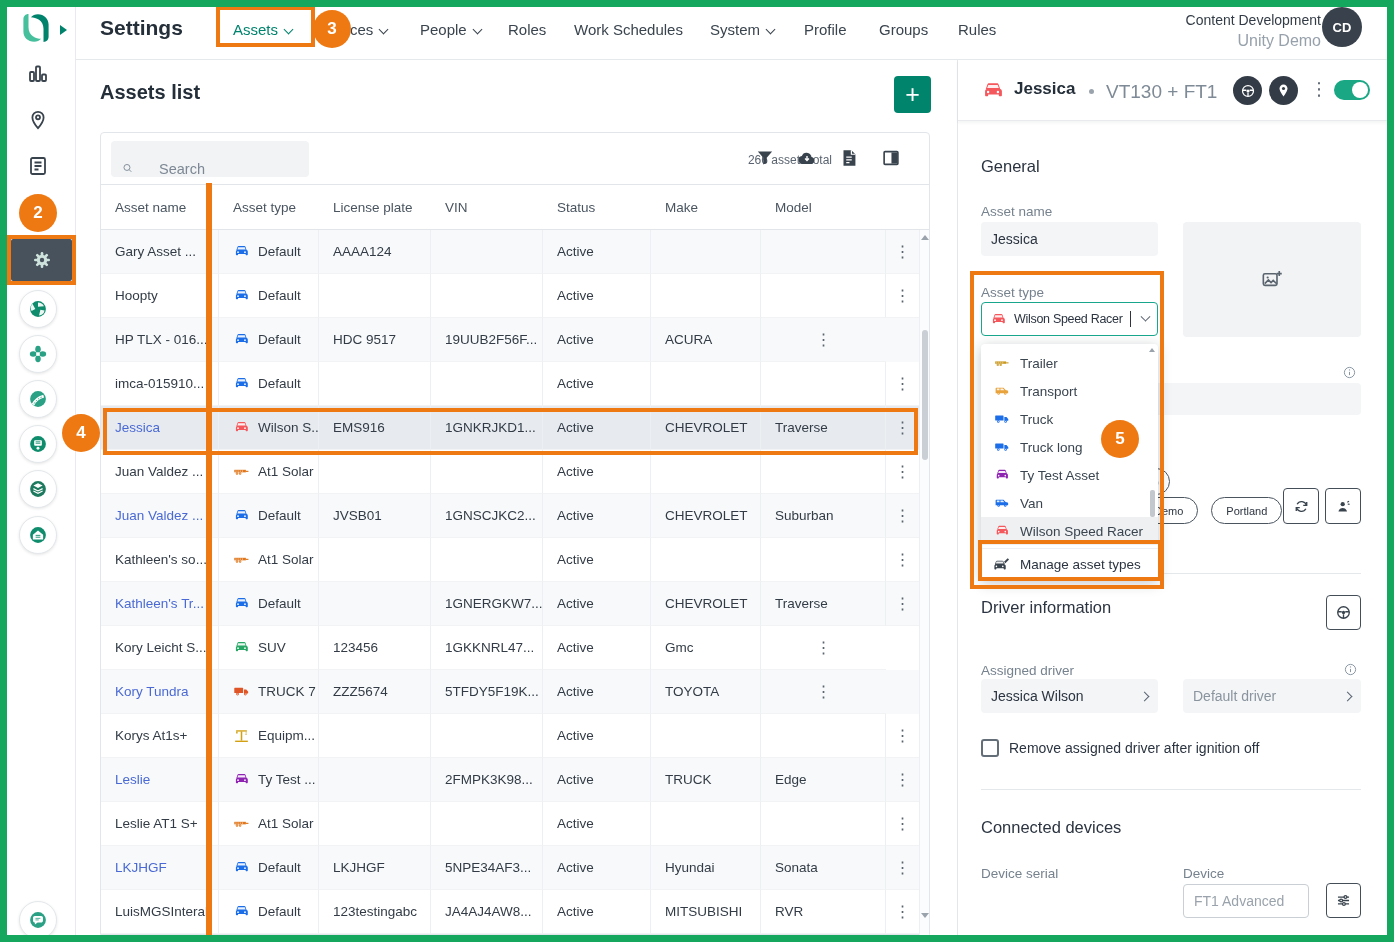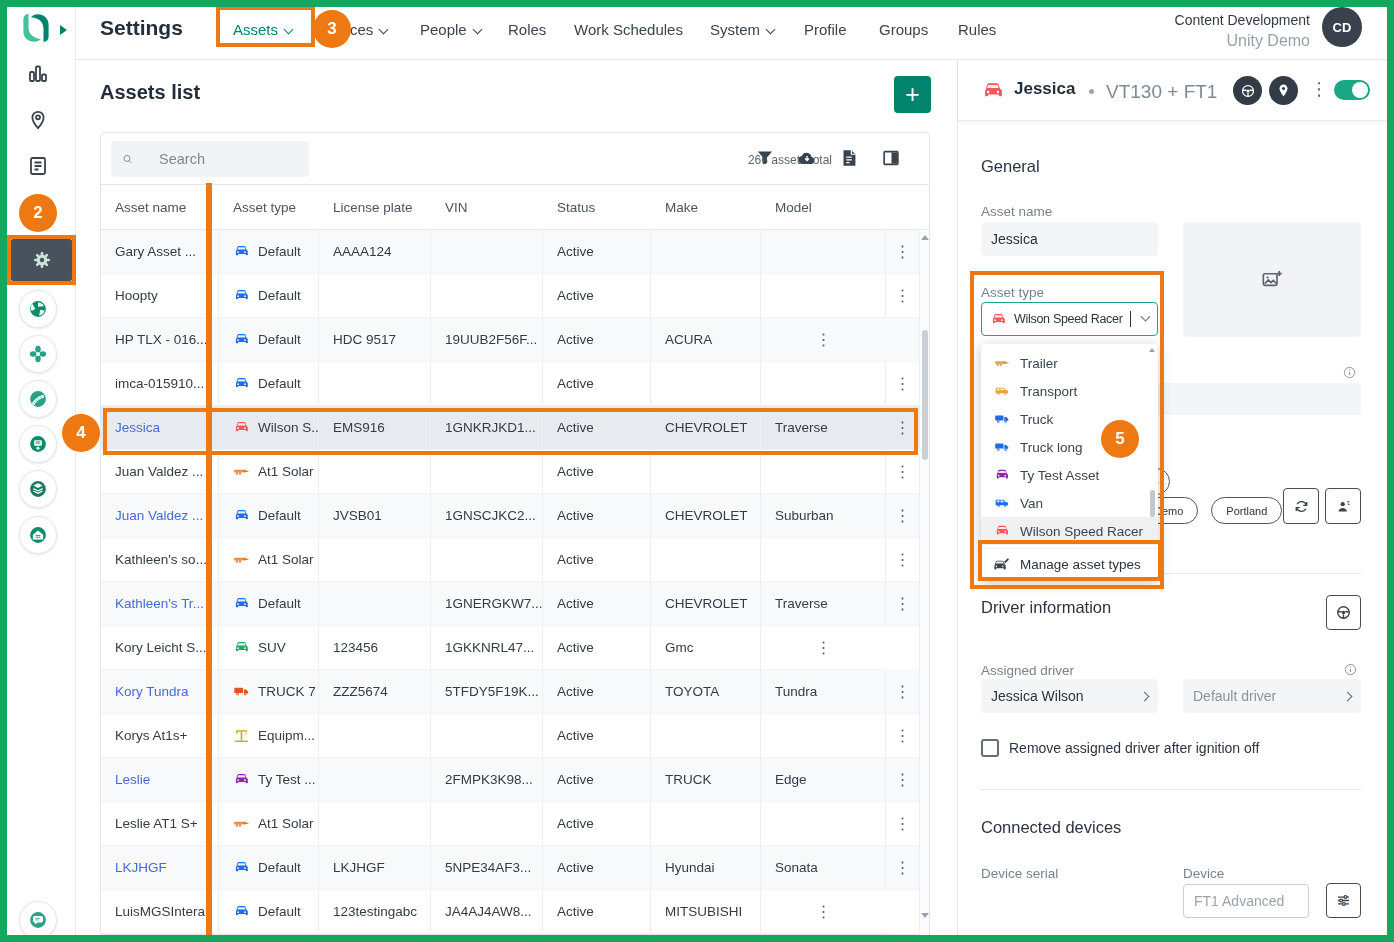--- a/index.html
+++ b/index.html
@@ -15,30 +15,30 @@
   .gear-box { position:absolute; left:11px; top:239px; width:61px; height:42px; background:#47525C; border-radius:2px; display:flex; align-items:center; justify-content:center; }
   .app-circle { position:absolute; left:19px; width:38px; height:38px; border-radius:50%; background:#fff; border:1px solid #E4E8EB; box-shadow:0 1px 3px rgba(0,0,0,.10); display:flex; align-items:center; justify-content:center; }
 
   
   .topbar { position:absolute; left:76px; top:0; right:0; height:60px; background:#fff; border-bottom:1px solid #E6E9EC; z-index:4; }
   .tb-title { position:absolute; left:24px; top:16px; font-size:21px; font-weight:bold; color:#252F3A; }
   .nav-item { position:absolute; top:16px; height:28px; line-height:28px; font-size:15px; color:#3A444E; white-space:nowrap; cursor:pointer; }
   .nav-item.active { color:#00836D; }
   .nav-item.active::after { content:''; position:absolute; left:0; right:0; bottom:-1px; height:2.5px; background:#00836D; border-radius:2px; }
   .chev { width:7px; height:7px; border-right:1.6px solid currentColor; border-bottom:1.6px solid currentColor; transform:rotate(45deg); display:inline-block; margin-left:7px; vertical-align:2px; }
-  .acct { position:absolute; right:84px; top:11px; text-align:right; line-height:1.35; }
+  .acct { position:absolute; right:73px; top:11px; text-align:right; line-height:1.35; }
   .acct .org { font-size:14px; color:#333C46; }
   .acct .ws { font-size:16px; color:#97A1AB; }
   .avatar { position:absolute; left:1246px; top:7px; width:40px; height:40px; border-radius:50%; background:#39424C; color:#fff; font-size:13px; font-weight:bold; display:flex; align-items:center; justify-content:center; }
 
   
   .page-title { position:absolute; left:100px; top:81px; font-size:20px; font-weight:600; color:#252F3A; }
   .add-btn { position:absolute; left:894px; top:76px; width:37px; height:37px; background:#00846B; border-radius:4px; color:#fff; font-size:25px; font-weight:300; display:flex; align-items:center; justify-content:center; cursor:pointer; }
   .tableC { position:absolute; left:100px; top:132px; width:830px; height:803px; border:1px solid #E2E6EA; border-radius:4px 4px 0 0; background:#fff; }
-  .search { position:absolute; left:10px; top:8px; width:198px; height:36px; background:#F1F3F5; border-radius:4px; display:flex; align-items:center; padding:0 10px; gap:25px; }
+  .search { position:absolute; left:10px; top:8px; width:198px; height:36px; background:#F1F3F5; border-radius:4px; display:flex; align-items:flex-end; padding:0 10px; gap:25px; }
   .search input { border:none; background:transparent; outline:none; font-size:14.5px; color:#333C46; width:140px; font-family:inherit; }
   .search input::placeholder { color:#7D8894; }
   .count { position:absolute; right:97px; top:20px; font-size:12px; color:#5A6470; }
   .tool-ic { position:absolute; top:14px; width:22px; height:22px; cursor:pointer; }
   .thead { position:absolute; left:0; top:51px; width:828px; height:46px; border-top:1px solid #E2E6EA; border-bottom:1px solid #E2E6EA; background:#fff; }
   .th { position:absolute; top:15px; font-size:13.5px; color:#4A5560; }
   .tbody { position:absolute; left:0; top:97px; width:818px; }
   .trow { position:relative; height:44px; display:grid; grid-template-columns:118px 100px 112px 112px 108px 110px 125px 33px; background:#fff; cursor:pointer; }
   .trow.stripe { background:#F7F9FA; }
   .trow.sel { background:#E7EBF0; }
@@ -506,21 +506,20 @@
                 <circle cx="6.4" cy="15.6" r=".75" fill="#fff"></circle>
                 <circle cx="17.4" cy="15.6" r="1.9" fill="#E05525"></circle>
                 <circle cx="17.4" cy="15.6" r=".75" fill="#fff"></circle>
               </svg></span>
             <span>TRUCK 7</span>
           </div>
           <div class="td">ZZZ5674</div>
           <div class="td">5TFDY5F19K...</div>
           <div class="td">Active</div>
           <div class="td">TOYOTA</div>
-          <div class="td">Tundra</div>
           <div class="td kb">
             <span class="kebab">⋮</span>
           </div>
         </div>
         <div class="trow">
           <div class="td">
             <span class="">Korys At1s+</span>
           </div>
           <div class="td">
             <span class="ticon"><svg viewBox="0 0 24 24" width="100%" height="100%">
@@ -621,20 +620,21 @@
                 <path d="M7.3 5.9h9.4l1.1 3.2H6.2z" fill="#fff" opacity=".9"></path>
                 <circle cx="7.1" cy="13" r="1.2" fill="#fff"></circle>
                 <circle cx="16.9" cy="13" r="1.2" fill="#fff"></circle>
               </svg></span>
             <span>Default</span>
           </div>
           <div class="td">123testingabc</div>
           <div class="td">JA4AJ4AW8...</div>
           <div class="td">Active</div>
           <div class="td">MITSUBISHI</div>
+          <div class="td">RVR</div>
           <div class="td kb">
             <span class="kebab">⋮</span>
           </div>
         </div>
       </div>
 
     <div class="vscroll">
       <div class="arr-up"></div>
       <div class="vthumb"></div>
       <div class="arr-dn"></div>

